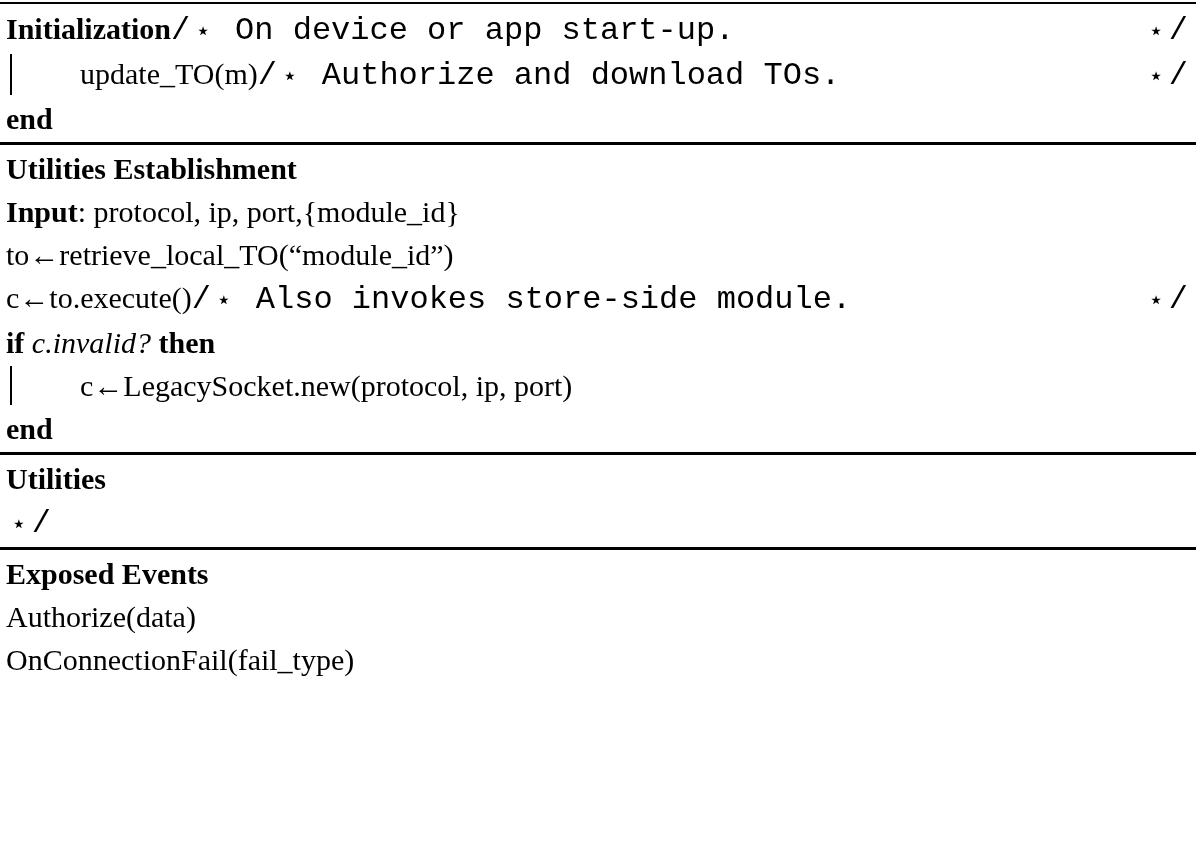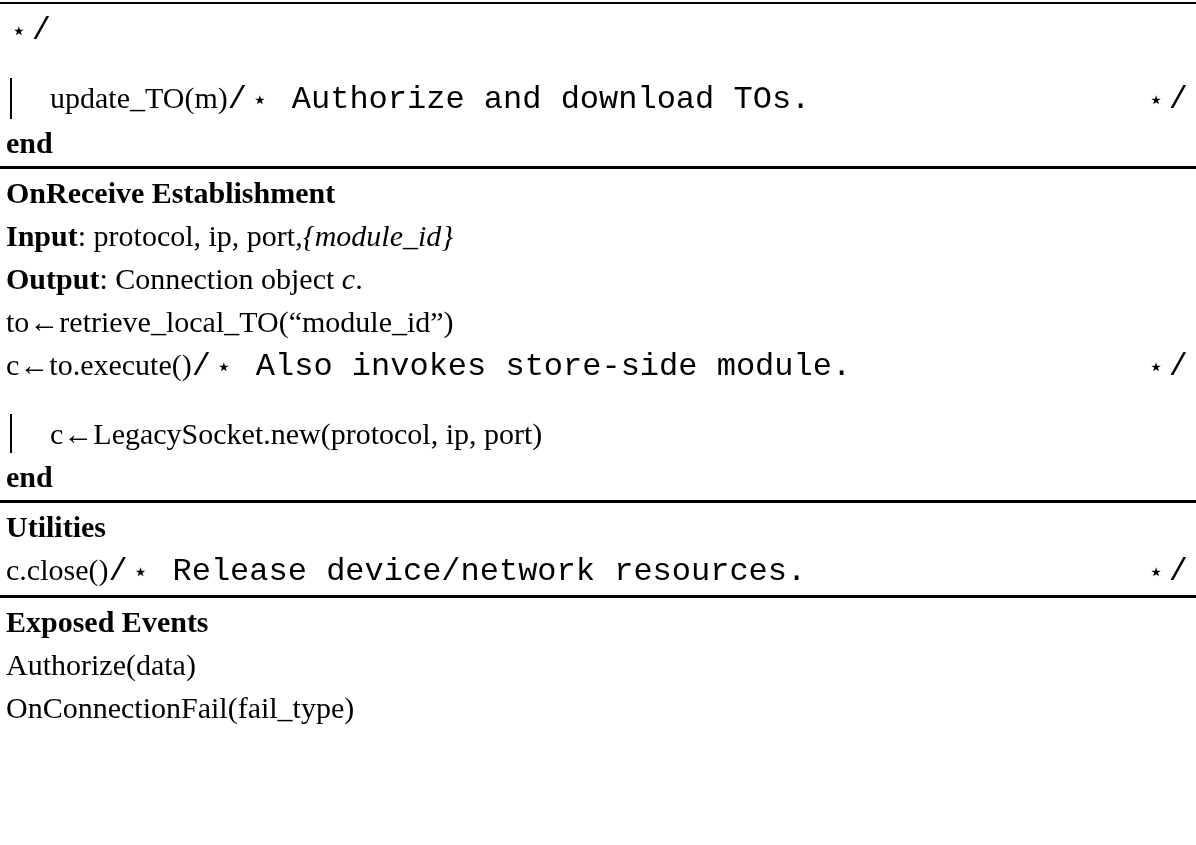--- a/index.html
+++ b/index.html
@@ -32,93 +32,92 @@
     padding-right: 8px;
     white-space: nowrap;
   }
   .cline {
     display: flex;
     justify-content: space-between;
     align-items: baseline;
   }
   .kw { font-weight: bold; }
   .it { font-style: italic; }
-  .mathit { font-style: italic; }
+  .mathit { }
   .mono {
     font-family: "Liberation Mono", "DejaVu Sans Mono", monospace;
     font-size: 32px;
     white-space: pre;
   }
   .star {
     font-family: "DejaVu Sans", sans-serif;
     font-size: 25px;
     padding: 0 5px;
   }
   .indent {
     position: relative;
-    padding-left: 50px;
-    margin-top: 24px;
+    padding-left: 80px;
   }
   .indent::before {
     content: "";
     position: absolute;
     left: 10px;
     top: 2px;
     bottom: 2px;
     width: 2px;
     background: #000000;
   }
 </style>
 </head>
 <body>
 
 <div class="algo">
 
   <div class="rule top"></div>
 
   <div class="line cline">
+    <span><span class="kw">Initialization</span><span class="mono">/</span><span class="star">⋆</span><span class="mono"> On device or app start-up.</span></span>
     <span><span class="star">⋆</span><span class="mono">/</span></span>
   </div>
 
 
 
   <div class="line cline indent">
     <span><span>update_TO(m)</span><span class="mono">/</span><span class="star">⋆</span><span class="mono"> Authorize and download TOs.</span></span>
     <span><span class="star">⋆</span><span class="mono">/</span></span>
   </div>
 
   <div class="line"><span class="kw">end</span></div>
 
   <div class="rule"></div>
 
-  <div class="line"><span class="kw">OnReceive Establishment</span></div>
+  <div class="line"><span class="kw">Utilities Establishment</span></div>
 
   <div class="line"><span class="kw">Input</span><span>: protocol, ip, port,</span><span class="mathit">{module_id}</span></div>
 
-  <div class="line"><span class="kw">Output</span><span>: Connection object </span><span class="it">c</span><span>.</span></div>
 
   <div class="line"><span>to←retrieve_local_TO(“module_id”)</span></div>
 
   <div class="line cline">
     <span><span>c←to.execute()</span><span class="mono">/</span><span class="star">⋆</span><span class="mono"> Also invokes store-side module.</span></span>
     <span><span class="star">⋆</span><span class="mono">/</span></span>
   </div>
 
+  <div class="line"><span class="kw">if </span><span class="it">c.invalid? </span><span class="kw">then</span></div>
 
   <div class="line indent"><span>c←LegacySocket.new(protocol, ip, port)</span></div>
 
   <div class="line"><span class="kw">end</span></div>
 
   <div class="rule"></div>
 
   <div class="line"><span class="kw">Utilities</span></div>
 
 
   <div class="line cline">
-    <span><span>c.close()</span><span class="mono">/</span><span class="star">⋆</span><span class="mono"> Release device/network resources.</span></span>
     <span><span class="star">⋆</span><span class="mono">/</span></span>
   </div>
 
   <div class="rule"></div>
 
   <div class="line"><span class="kw">Exposed Events</span></div>
 
   <div class="line"><span>Authorize(data)</span></div>
 
   <div class="line"><span>OnConnectionFail(fail_type)</span></div>

